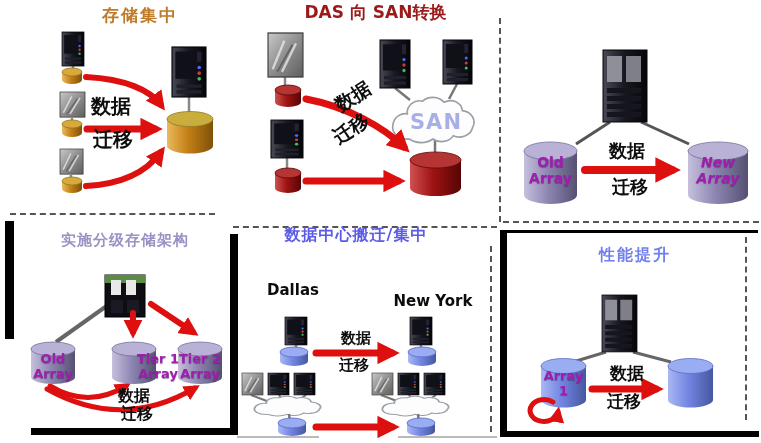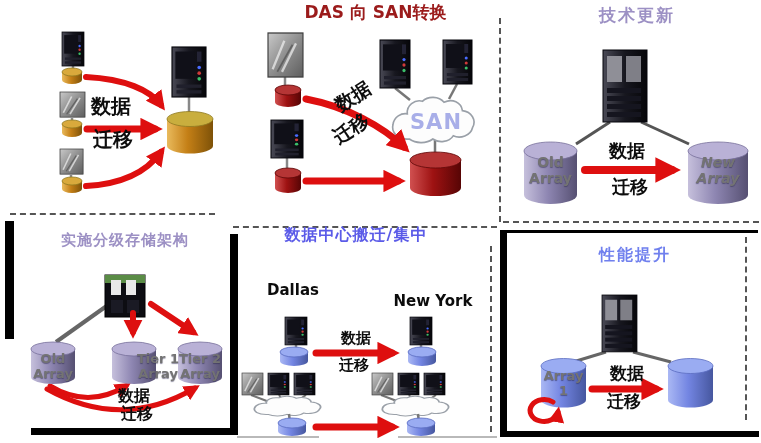--- a/index.html
+++ b/index.html
@@ -7,21 +7,21 @@
     position:relative;width:761px;height:443px;background:#ffffff;overflow:hidden;
     font-family:"DejaVu Sans","Liberation Sans",sans-serif;
   }
   #diagram-canvas{position:absolute;left:0;top:0;}
   .lbl{
     position:absolute;font-weight:bold;color:#111;text-align:center;
     line-height:1.12;white-space:nowrap;
   }
   .title{letter-spacing:2px;}
   .mig{color:#0d0d0d;}
-  .cylw{color:#737373;text-shadow:0 1px 1px rgba(50,45,80,.55);}
+  .cylw{color:#a21caf;text-shadow:0 1px 1px rgba(50,45,80,.55);}
   .rot{transform:rotate(-33deg);}
   .bar{position:absolute;background:#000;}
   .dash-h{position:absolute;border-top:2px dashed #555;height:0;}
   .dash-v{position:absolute;border-left:2px dashed #555;width:0;}
   .gray-rule{position:absolute;background:#b9b9b9;height:2px;}
 </style>
 </head>
 <body>
 
 <div id="slide">
@@ -256,29 +256,29 @@
   <div class="dash-v" style="left:745px;top:237px;height:183px;"></div>
   <div class="bar" style="left:5px;top:221px;width:9px;height:118px;"></div>
   <div class="bar" style="left:31px;top:428px;width:207px;height:7px;"></div>
   <div class="bar" style="left:230px;top:234px;width:8px;height:200px;"></div>
   <div class="bar" style="left:500px;top:230px;width:258px;height:3px;"></div>
   <div class="bar" style="left:500px;top:230px;width:7px;height:207px;"></div>
   <div class="bar" style="left:503px;top:431px;width:256px;height:6px;"></div>
   <div class="gray-rule" style="left:237px;top:436px;width:82px;"></div>
   <div class="gray-rule" style="left:398px;top:436px;width:99px;"></div>
 
+  <div class="lbl title" style="left: 60px; top: 6px; width: 160px; font-size: 17px; color: rgb(190, 122, 40);">存储集中</div>
   <div class="lbl mig" style="left:86px;top:95px;width:50px;font-size:20px;">数据</div>
   <div class="lbl mig" style="left:88px;top:128px;width:50px;font-size:20px;">迁移</div>
 
   <div class="lbl title" style="left: 288px; top: 3px; width: 175px; font-size: 17px; letter-spacing: 0px; color: rgb(155, 27, 27);">DAS 向 SAN转换</div>
   <div class="lbl mig rot" style="left:330px;top:86px;width:46px;font-size:19px;">数据</div>
   <div class="lbl mig rot" style="left:328px;top:118px;width:46px;font-size:19px;">迁移</div>
   <div class="lbl" style="left: 410px; top: 111px; width: 50px; font-size: 21px; letter-spacing: 1px; color: rgb(168, 174, 232);">SAN</div>
 
-  <div class="lbl title" style="left: 572px; top: 6px; width: 130px; font-size: 17px; color: rgb(156, 144, 196);">技术更新</div>
   <div class="lbl mig" style="left:604px;top:141px;width:46px;font-size:18px;">数据</div>
   <div class="lbl mig" style="left:607px;top:177px;width:46px;font-size:18px;">迁移</div>
   <div class="lbl cylw" style="left:524px;top:155px;width:53px;font-size:14px;">
     <div>Old</div>
     <div>Array</div>
   </div>
   <div class="lbl cylw" style="left:688px;top:155px;width:60px;font-size:14px;font-style:italic;">
     <div>New</div>
     <div>Array</div>
   </div>

